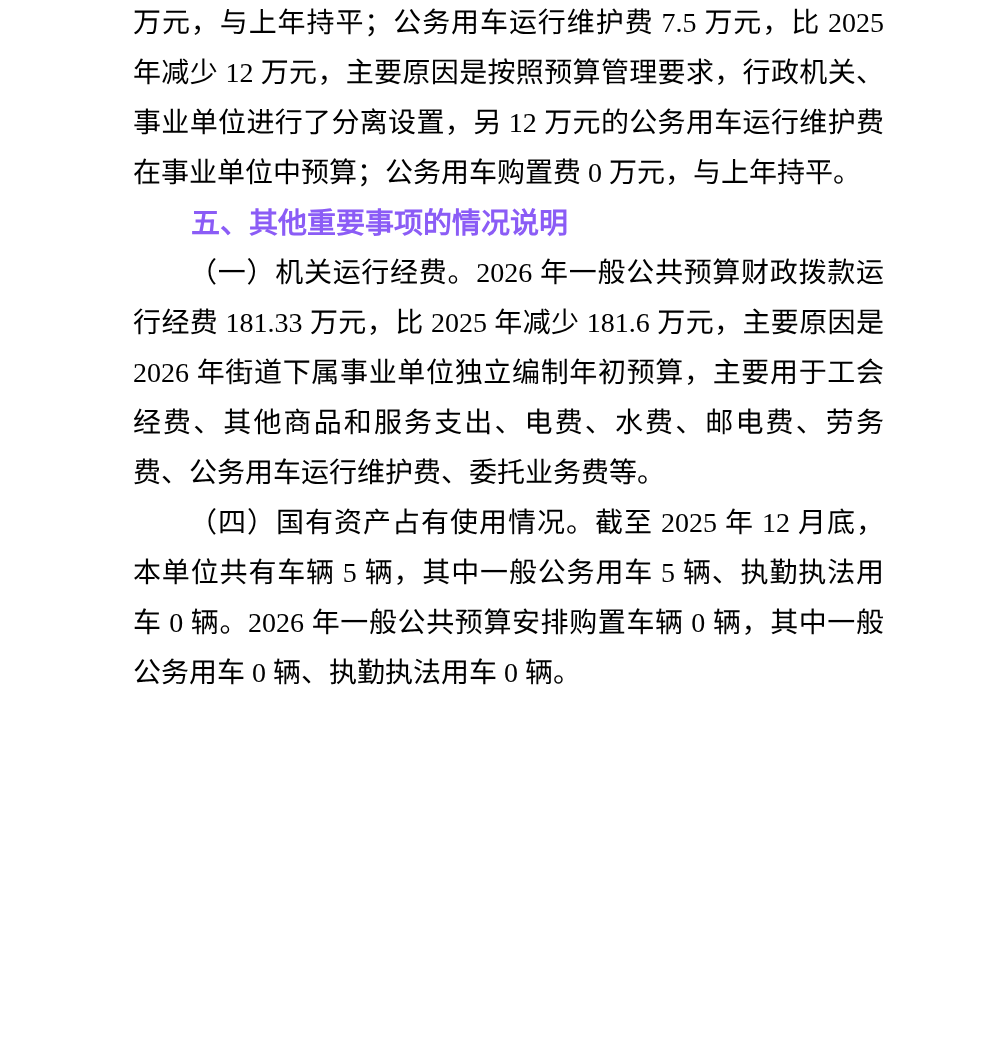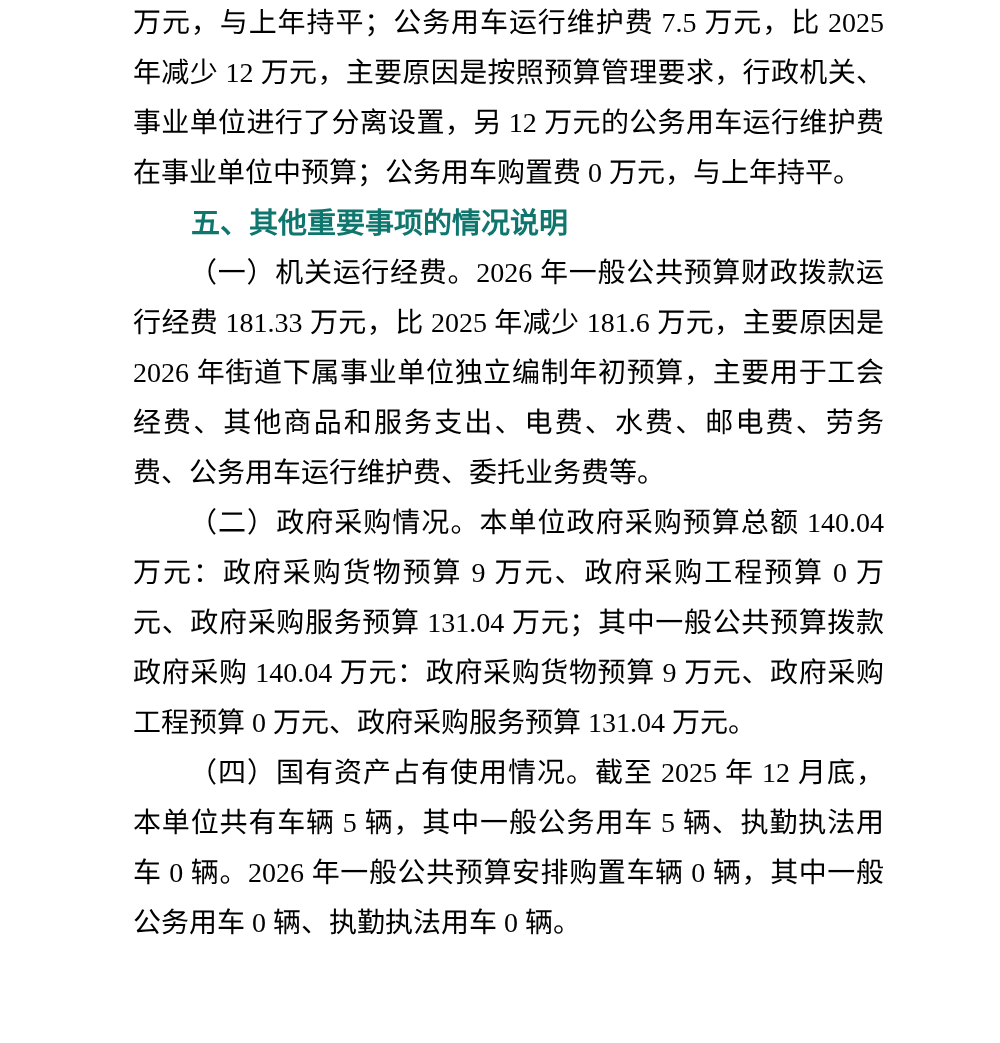--- a/index.html
+++ b/index.html
@@ -38,32 +38,31 @@
   .no-indent {
     text-indent: 0;
   }
   .section-heading {
     margin: 0;
     font-family: "Liberation Sans", "DejaVu Sans", sans-serif;
     font-weight: bold;
     font-size: 29px;
     line-height: 50px;
     text-indent: 2em;
-    color: #0f766e;
+    color: #8b5cf6;
   }
 </style>
 </head>
 <body style="background: rgb(255, 255, 255);">
 
 <div class="page" style="color: rgb(0, 0, 0);">
 
   <p class="body-para no-indent">万元，与上年持平；公务用车运行维护费 7.5 万元，比 2025 年减少 12 万元，主要原因是按照预算管理要求，行政机关、事业单位进行了分离设置，另 12 万元的公务用车运行维护费在事业单位中预算；公务用车购置费 0 万元，与上年持平。</p>
 
   <h2 class="section-heading">五、其他重要事项的情况说明</h2>
 
   <p class="body-para indent">（一）机关运行经费。2026 年一般公共预算财政拨款运行经费 181.33 万元，比 2025 年减少 181.6 万元，主要原因是 2026 年街道下属事业单位独立编制年初预算，主要用于工会经费、其他商品和服务支出、电费、水费、邮电费、劳务费、公务用车运行维护费、委托业务费等。</p>
 
-  <p class="body-para indent">（二）政府采购情况。本单位政府采购预算总额 140.04 万元：政府采购货物预算 9 万元、政府采购工程预算 0 万元、政府采购服务预算 131.04 万元；其中一般公共预算拨款政府采购 140.04 万元：政府采购货物预算 9 万元、政府采购工程预算 0 万元、政府采购服务预算 131.04 万元。</p>
 
 
   <p class="body-para indent">（四）国有资产占有使用情况。截至 2025 年 12 月底，本单位共有车辆 5 辆，其中一般公务用车 5 辆、执勤执法用车 0 辆。2026 年一般公共预算安排购置车辆 0 辆，其中一般公务用车 0 辆、执勤执法用车 0 辆。</p>
 
 </div>
 
 </body></html>

